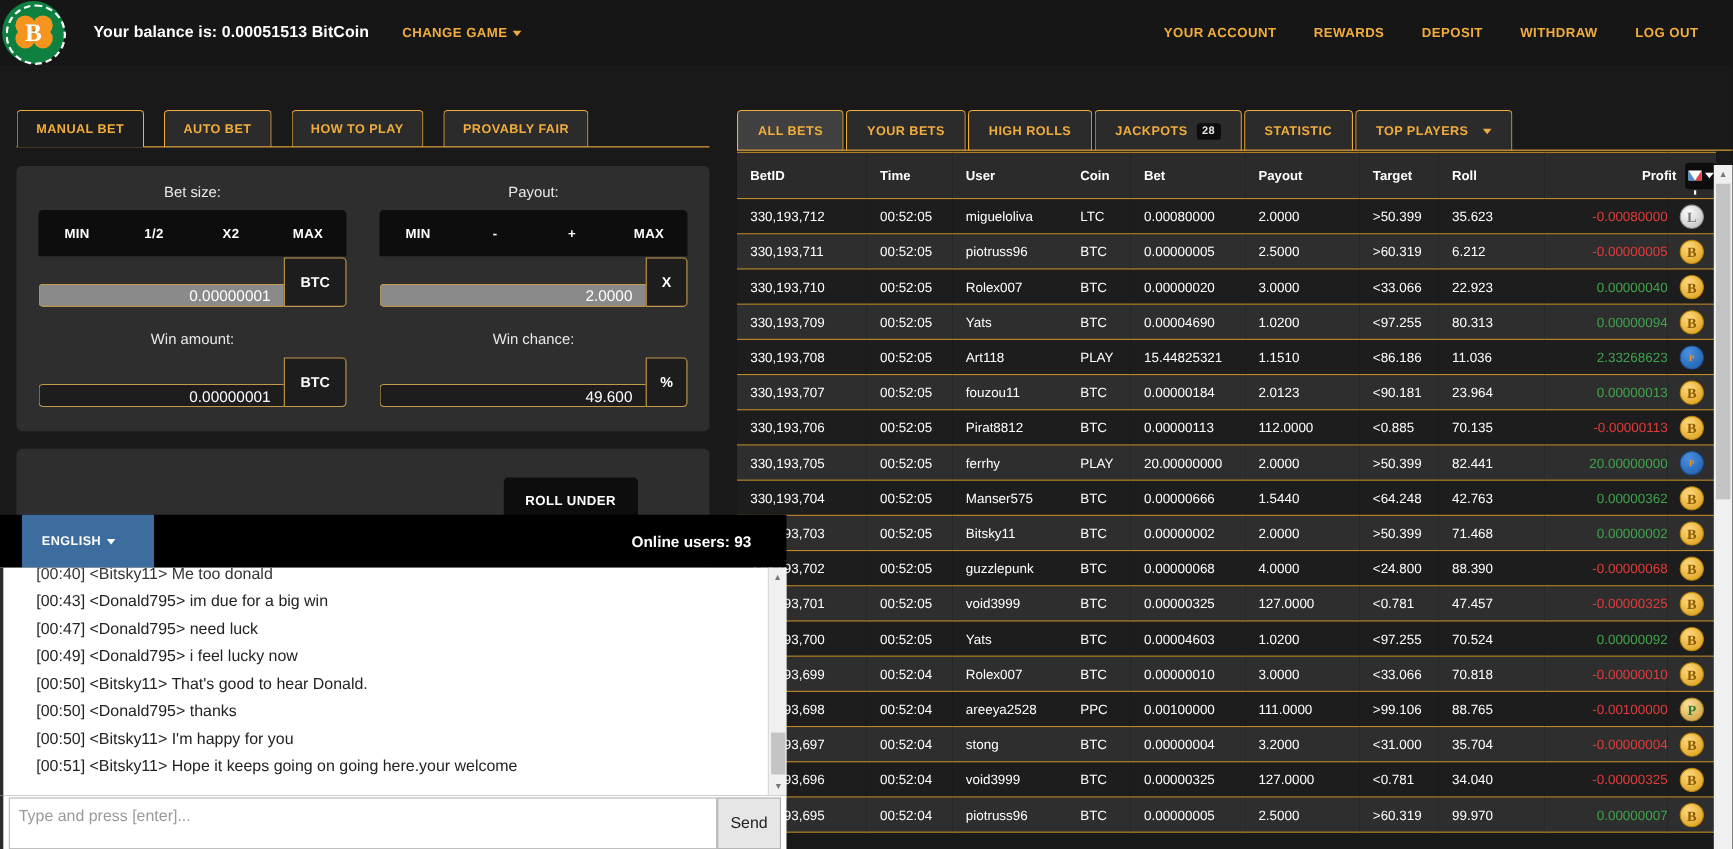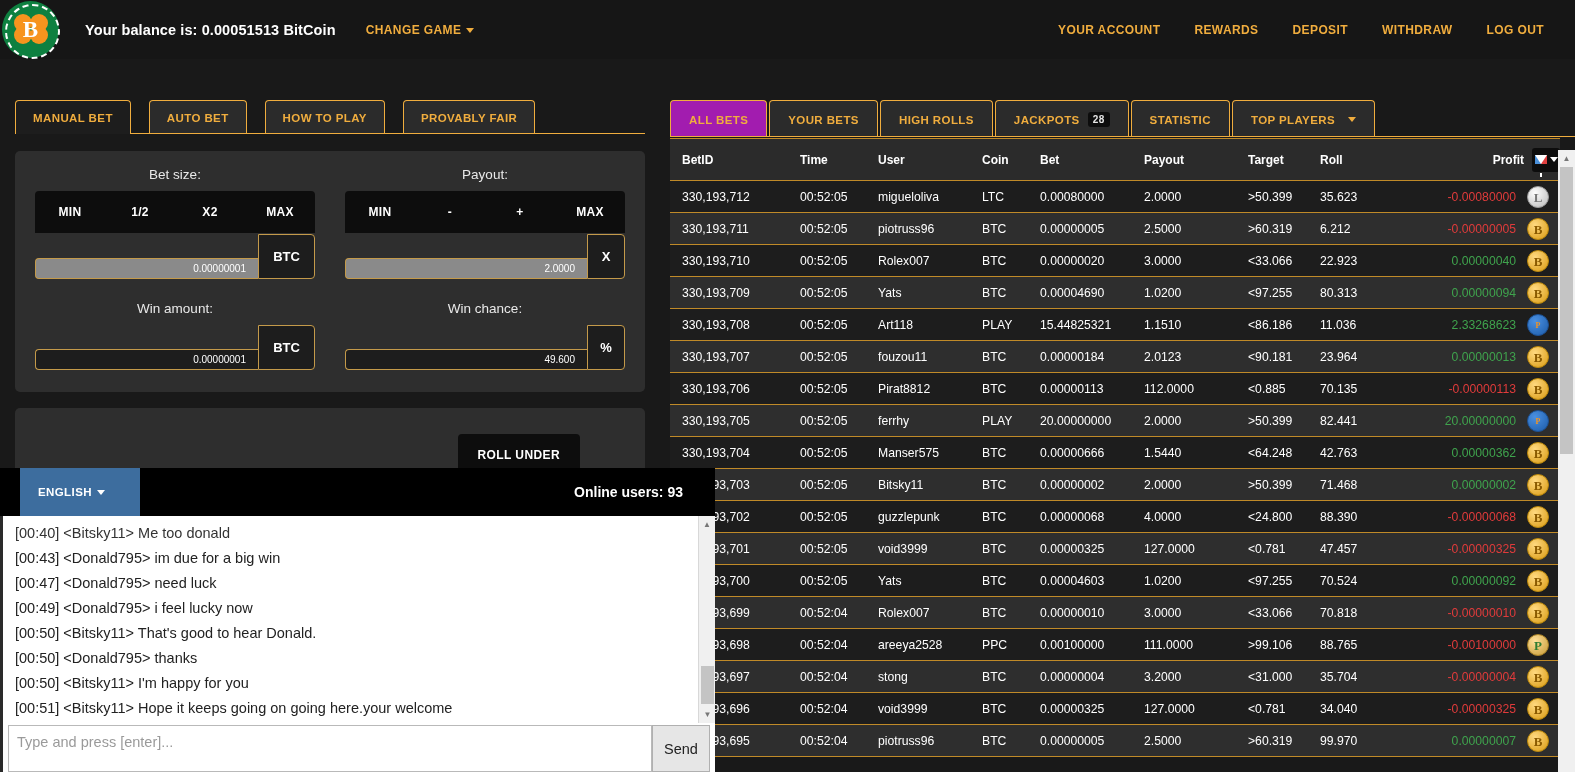--- a/index.html
+++ b/index.html
@@ -97,21 +97,21 @@
   }
   .btn-row div {
     flex: 1; text-align: center; color: #ffffff;
     font-size: 12px; font-weight: bold; cursor: pointer; letter-spacing: .3px;
   }
   .input-row { display: flex; height: 45px; margin-top: 1px; }
   .input-main {
     flex: 1; border: 1px solid #c49a4a; border-right: none;
     border-radius: 4px 0 0 4px;
     display: flex; align-items: center; justify-content: flex-end;
-    padding-right: 12px; color: #fff; font-size: 10px; margin-top: 24px;
+    padding-right: 12px; color: #fff; font-size: 14px; margin-top: 24px;
   }
   .input-main.filled { background: #8a8a8a; }
   .input-main.dark { background: #1d1d1d; }
   .input-unit {
     width: 57px; background: #1d1d1d;
     border: 1px solid #c49a4a; border-radius: 0 4px 4px 0;
     display: flex; align-items: center; justify-content: center;
     color: #fff; font-size: 13px; font-weight: bold;
   }
   .input-unit.narrow { width: 38px; }
@@ -141,21 +141,21 @@
     display: flex; align-items: center; padding-left: 18px; cursor: pointer;
   }
   .online-users {
     margin-left: auto; margin-right: 32px; color: #ffffff;
     font-size: 14px; font-weight: bold;
   }
   .chat-body {
     background: #ffffff; height: 207px; width: 715px; position: relative;
     border-left: 3px solid #2a2a2a; overflow: hidden;
   }
-  .chat-msgs { padding: 4px 0 0 12px; margin-top: 11px; }
+  .chat-msgs { padding: 4px 0 0 30px; }
   .chat-msg {
     color: #222222; font-size: 14.5px; line-height: 25px;
     white-space: nowrap; font-family: "Liberation Sans", sans-serif;
   }
   .chat-msg.cut { margin-top: -10px; color:#333; }
   .chat-scroll {
     position: absolute; right: 0; top: 0; width: 17px; height: 207px;
     background: #f0f0f0; border-left: 1px solid #d8d8d8;
   }
   .chat-scroll .arr {
@@ -185,21 +185,21 @@
   
   .right-panel { position: absolute; left: 660px; top: 59px; width: 915px; height: 713px; }
   .rtabs { display: flex; padding-left: 10px; padding-top: 41px; gap: 2px; }
   .rtab {
     border: 1px solid #f0ad3e; border-bottom: none; border-radius: 4px 4px 0 0;
     background: #2b2b2b; color: #f0ad3e;
     font-size: 11.5px; font-weight: bold; letter-spacing: .4px;
     padding: 11px 18px 10px 18px; cursor: pointer;
     display: flex; align-items: center; gap: 8px;
   }
-  .rtab.active { background: #a21caf; }
+  .rtab.active { background: #404040; }
   .badge {
     background: #0d0d0d; color: #e6e6e6; border-radius: 3px;
     font-size: 10px; padding: 2px 5px; font-weight: bold;
   }
   .rtabs-underline { height: 1px; background: #f0ad3e; margin-left: 10px; position: relative; top:-1px; }
 
   .table-wrap { margin-left: 10px; width: 890px; }
   table.bets { width: 890px; border-collapse: collapse; table-layout: fixed; }
   table.bets th {
     background: #2b2b2b; color: #ffffff; font-size: 12px; font-weight: bold;

